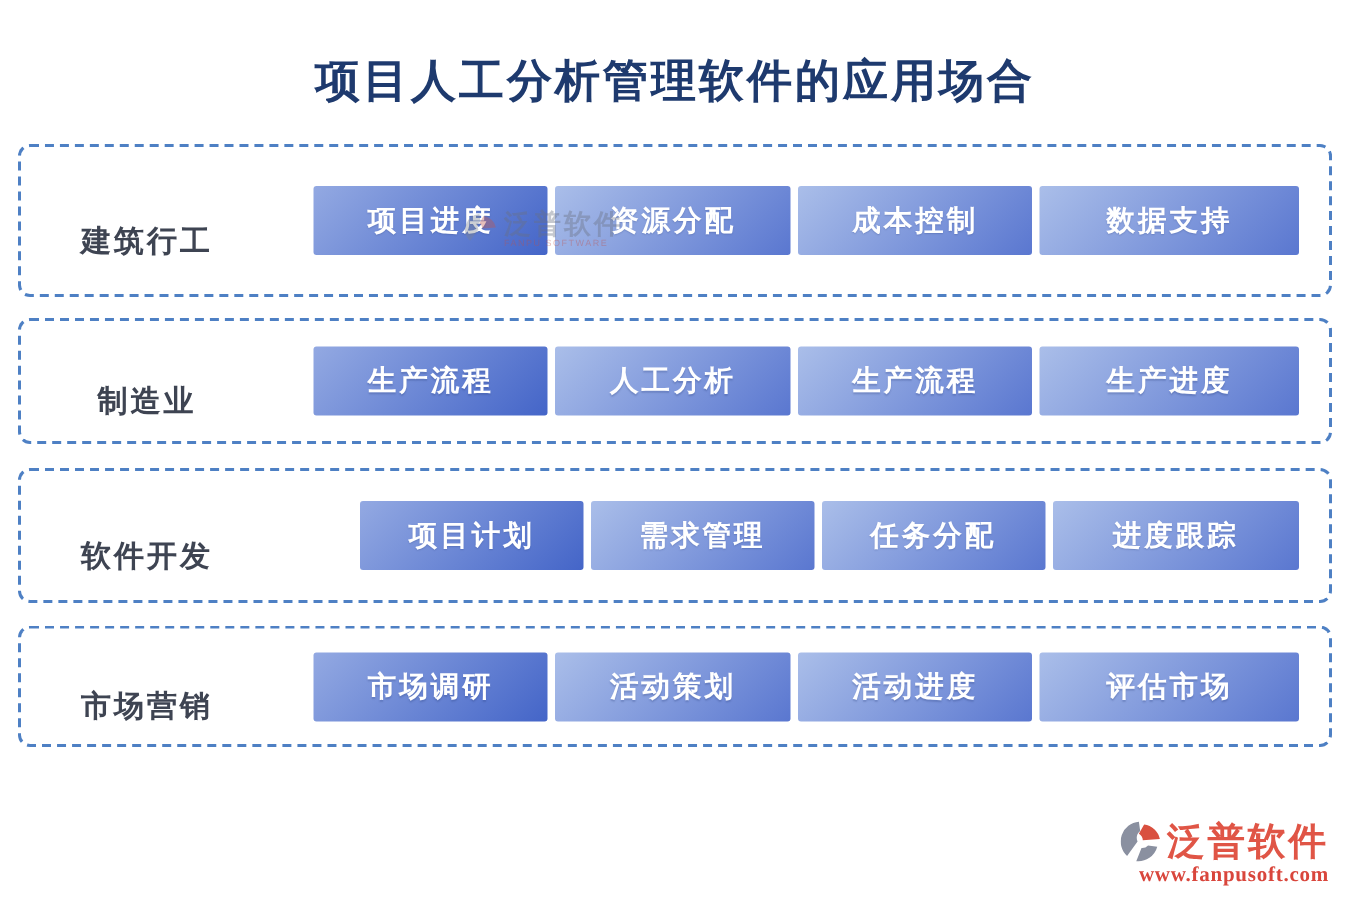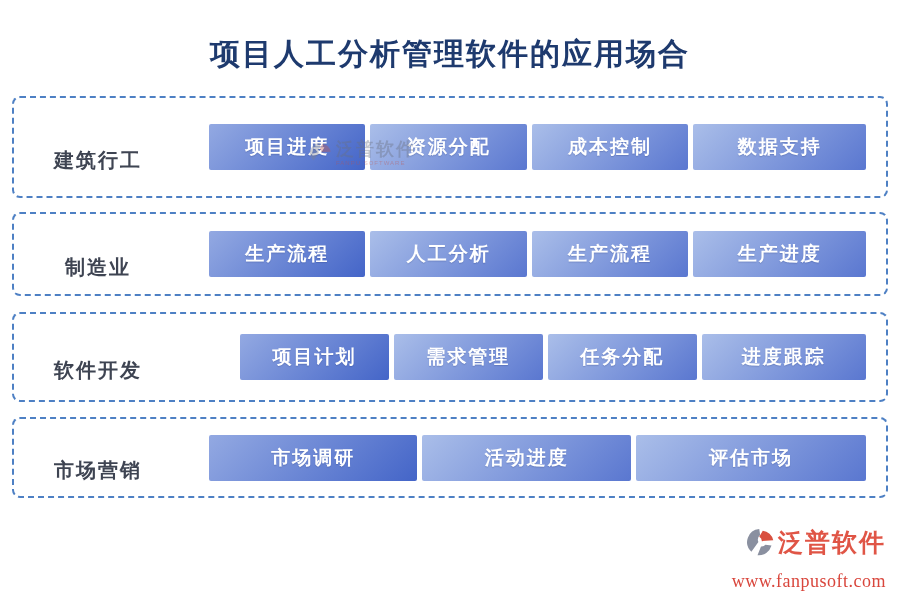--- a/index.html
+++ b/index.html
@@ -48,21 +48,21 @@
   .watermark .wm-en{font-size:6px;color:#c05048;letter-spacing:1px;margin-top:2px;}
   .footer-logo{
     position:absolute;right:14px;bottom:8px;display:flex;flex-direction:column;align-items:flex-end;
   }
   .footer-main{display:flex;align-items:center;gap:3px;}
   .footer-brand{
     font-size:25px;font-weight:bold;color:var(--brand_red);letter-spacing:2px;line-height:1;
     font-family:"Liberation Serif","DejaVu Serif",serif;
   }
   .footer-url{
-    font-size:18px;font-weight:normal;color:var(--url_red);letter-spacing:.5px;margin-top:15px;
+    font-size:14px;font-weight:bold;color:var(--url_red);letter-spacing:.5px;margin-top:1px;
     font-family:"Liberation Serif","DejaVu Serif",serif;
   }
   .logo-icon{width:28px;height:28px;display:inline-block;}
   .wm-icon{width:22px;height:22px;display:inline-block;}
 </style>
 </head>
 <body>
 
 <div id="canvas">
 
@@ -107,20 +107,21 @@
       <button class="app-btn">需求管理</button>
       <button class="app-btn">任务分配</button>
       <button class="app-btn last">进度跟踪</button>
     </div>
   </div>
 
   <div class="group-box box-4">
     <div class="category-label">市场营销</div>
     <div class="btn-row">
       <button class="app-btn first">市场调研</button>
+      <button class="app-btn">活动策划</button>
       <button class="app-btn">活动进度</button>
       <button class="app-btn last">评估市场</button>
     </div>
   </div>
 
   <div class="footer-logo">
     <div class="footer-main">
       <span class="logo-icon">
         <svg viewBox="0 0 32 32" width="28" height="28">
           <path fill="#8a90a0" d="M14 1 A15 15 0 0 0 5 27 L13 16 A7 7 0 0 1 15 8 Z"></path>

